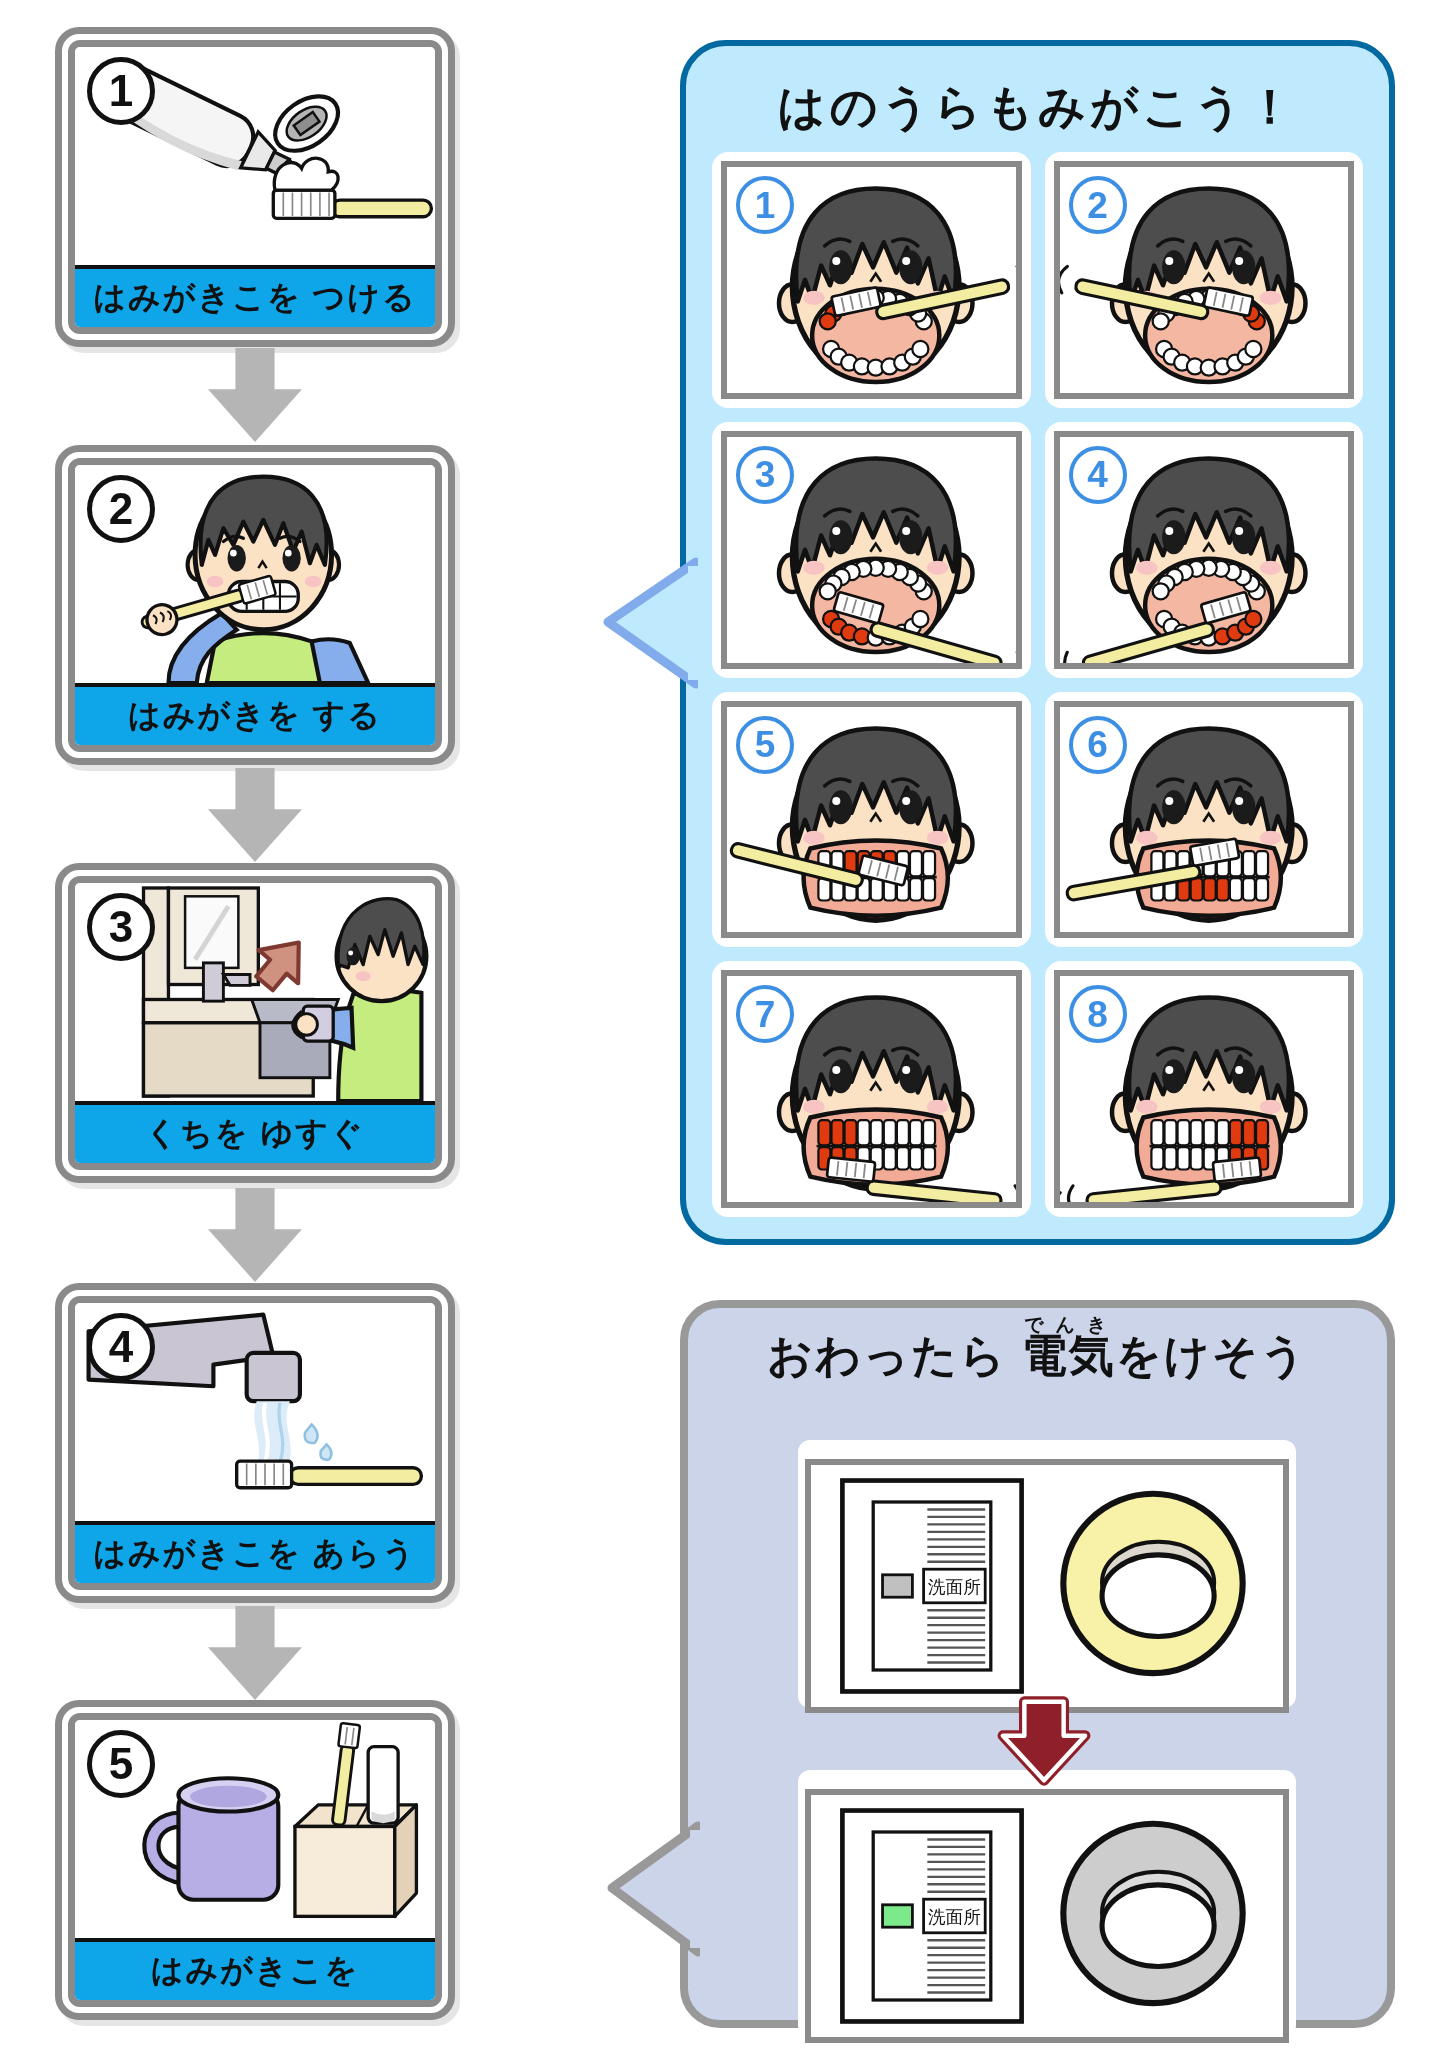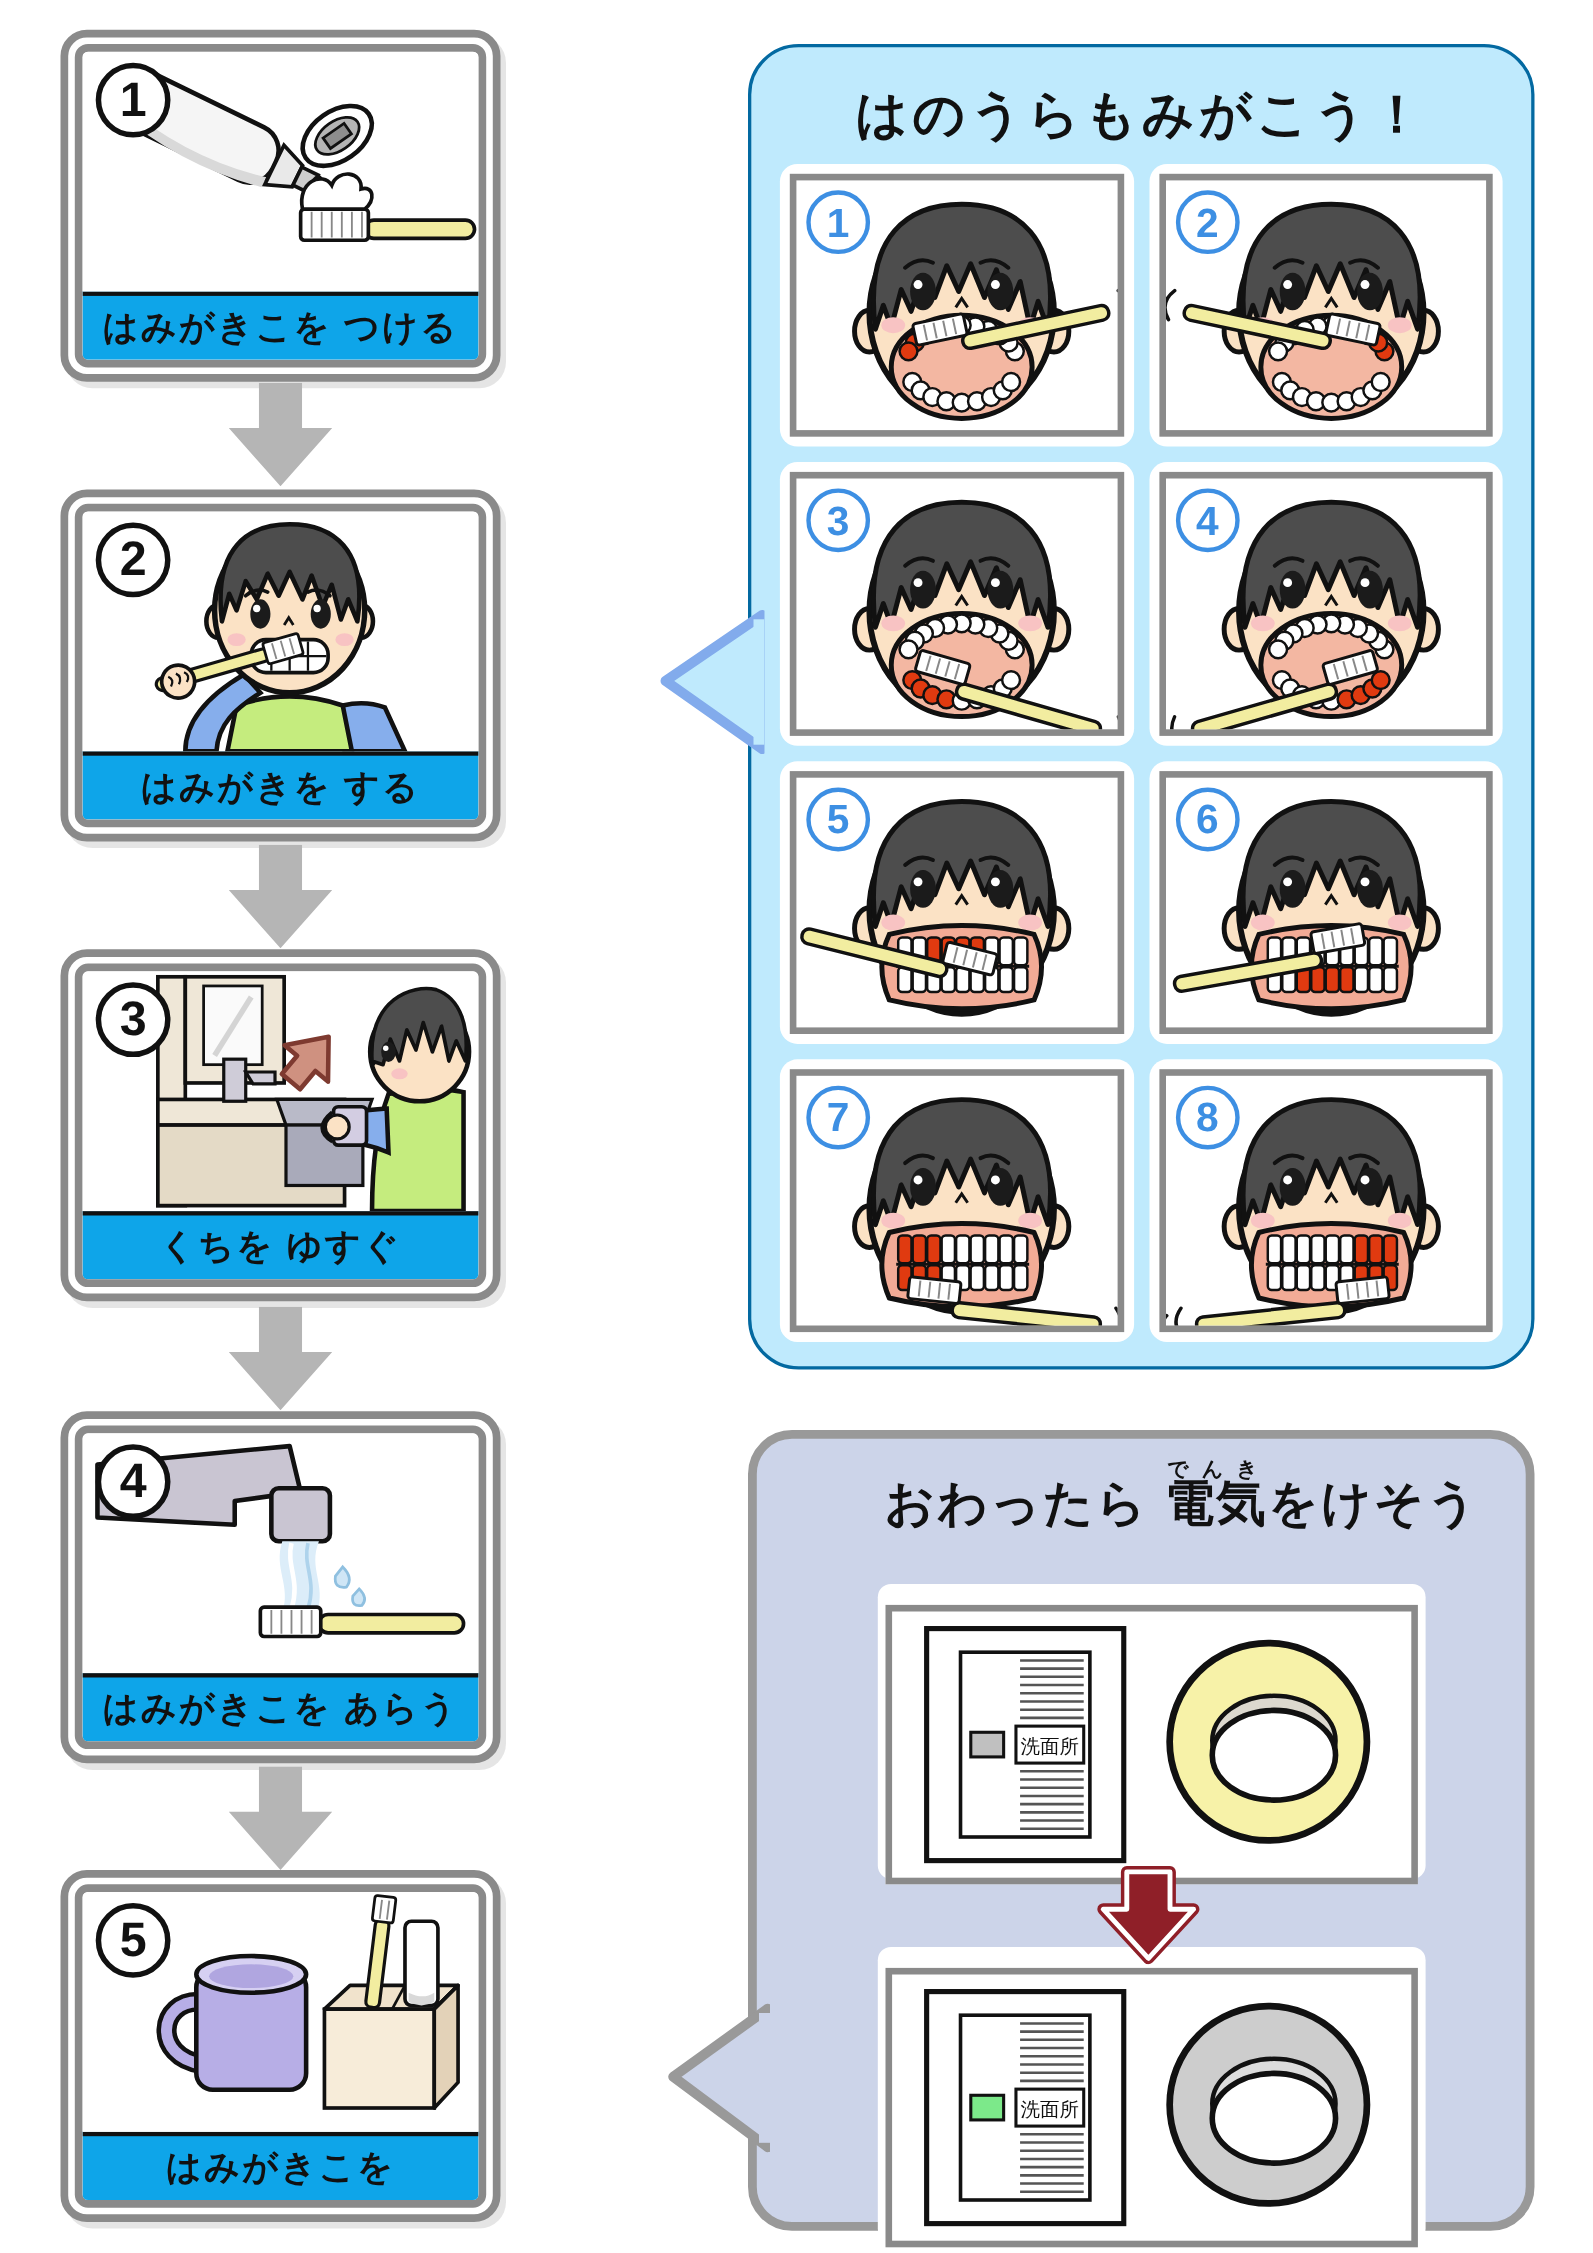--- a/index.html
+++ b/index.html
@@ -14,33 +14,33 @@
   .scene{flex:1;position:relative;background:#fff;}
   .caption{height:58px;background:#0ea5e9;border-top:4px solid #111;display:flex;
       align-items:center;justify-content:center;font-size:32px;font-weight:bold;letter-spacing:2px;}
   .badge{position:absolute;border-radius:50%;background:#fff;display:flex;align-items:center;
       justify-content:center;font-weight:bold;z-index:3;line-height:1;}
   .badge.black{width:58px;height:58px;border:5px solid #111;font-size:44px;color:#111;top:10px;left:12px;}
   .badge.blue{width:50px;height:50px;border:4px solid #3d8fe3;font-size:37px;color:#3d8fe3;top:9px;left:9px;}
   .connector{position:absolute;left:205px;width:100px;height:94px;}
   
   #bubble{position:absolute;left:680px;top:40px;width:715px;height:1205px;box-sizing:border-box;
-      background:#bfeafd;border:3px solid #0369a1;border-radius:46px;}
+      background:#bfeafd;border:6px solid #0369a1;border-radius:46px;}
   .bubble-title{position:absolute;top:30px;left:0;width:100%;text-align:center;
       font-size:47px;font-weight:bold;letter-spacing:4px;}
   .tips-grid{position:absolute;left:26px;right:26px;top:106px;bottom:22px;display:grid;
       grid-template-columns:1fr 1fr;grid-template-rows:repeat(4,1fr);gap:14px;}
   .tip-cell{background:#fff;border-radius:16px;padding:9px;box-sizing:border-box;}
   .tip-inner{position:relative;height:100%;box-sizing:border-box;border:6px solid #8a8a8a;background:#fff;}
   .tail{position:absolute;z-index:2;}
   
   #lights{position:absolute;left:680px;top:1300px;width:715px;height:728px;box-sizing:border-box;
       background:#ccd4e9;border:8px solid #999999;border-radius:40px;}
-  .lights-title{position:absolute;top:18px;left:0;width:100%;text-align:center;
-      font-size:45px;font-weight:bold;letter-spacing:2px;padding-left:37px;}
+  .lights-title{position:absolute;top:7px;left:0;width:100%;text-align:center;
+      font-size:45px;font-weight:bold;letter-spacing:2px;}
   .lights-title rt{font-size:19px;font-weight:bold;letter-spacing:7px;}
   .lightbox{position:absolute;left:110px;width:498px;height:268px;background:#fff;
       border-radius:12px;padding:7px;box-sizing:border-box;}
   .lightbox-inner{height:100%;box-sizing:border-box;border:6px solid #8a8a8a;background:#fff;
       display:flex;align-items:center;justify-content:space-evenly;padding:0 6px;margin-top:12px;}
   .fillsvg{position:absolute;inset:0;width:100%;height:100%;}
 </style>
 </head>
 <body>
 

